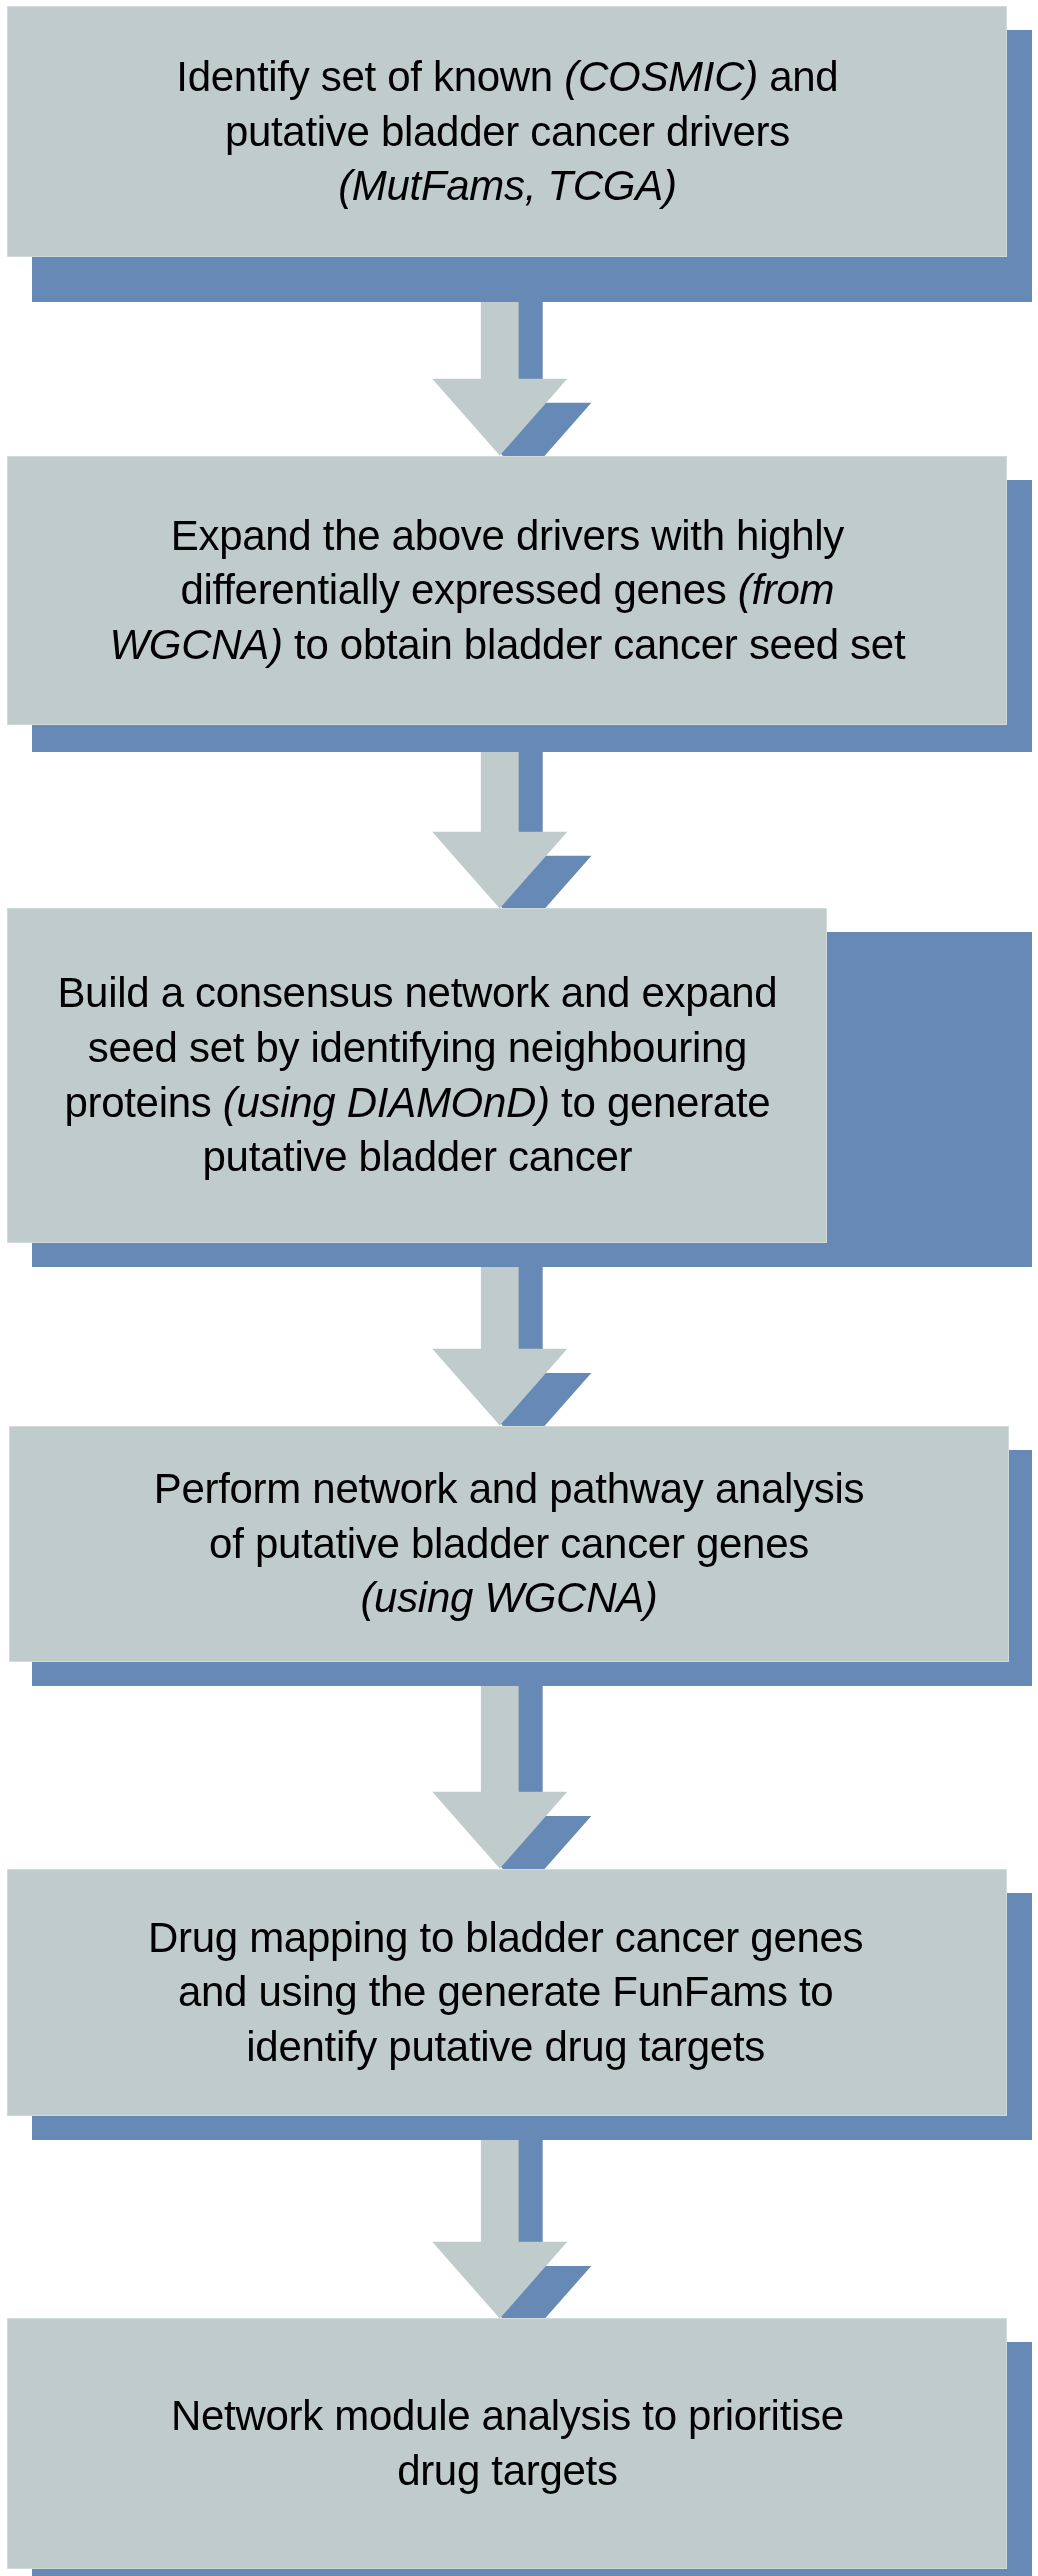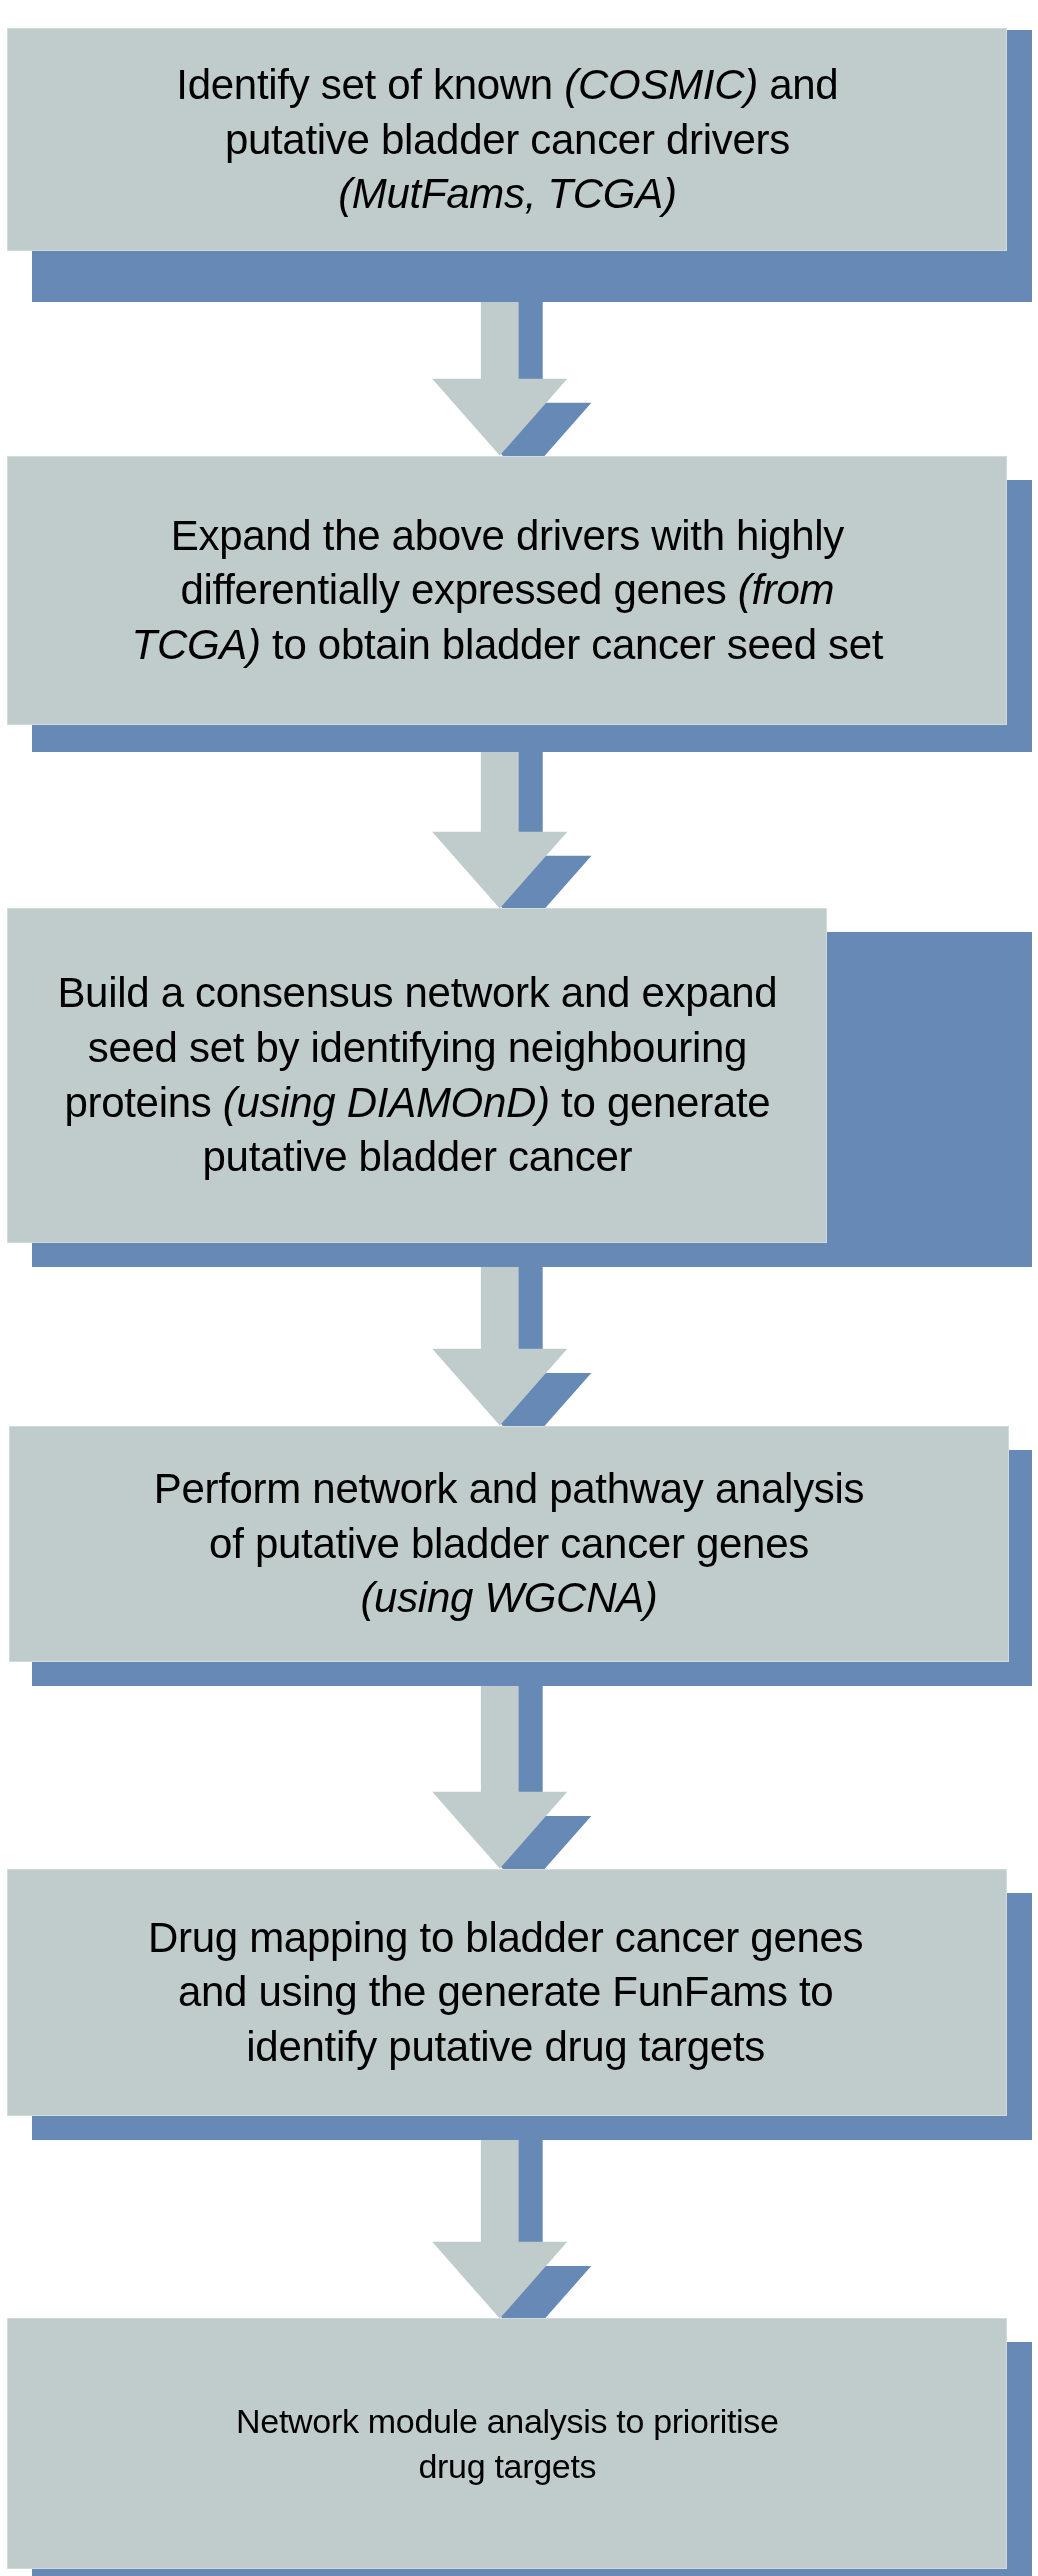--- a/index.html
+++ b/index.html
@@ -97,28 +97,28 @@
       </svg>
     </div>
     <div class="connector" style="left: 432px; top: 2116px; width: 163px; height: 230px;">
       <svg width="163" height="230" viewBox="0 0 284 402">
         <polygon points="127,42 193,42 193,262 278,262 160,396 42,262 127,262" fill="#6689b5"></polygon>
         <polygon points="85,0 151,0 151,220 236,220 118,354 0,220 85,220" fill="#c0cbcb"></polygon>
       </svg>
     </div>
     <div class="step">
       <div class="step-shadow" style="left: 31.5px; top: 30px; width: 1000px; height: 272px;"></div>
-      <div class="step-box" style="left: 7.4px; top: 6.3px; width: 1000px; height: 223px; margin-top: 22px;">
+      <div class="step-box" style="left: 7.4px; top: 6.3px; width: 1000px; height: 251px;">
         <div class="step-text" style="font-size: 42px;"><div><span>Identify set of known </span><em>(COSMIC)</em><span> and</span></div><div><span>putative bladder cancer drivers</span></div><div><em>(MutFams, TCGA)</em></div></div>
       </div>
     </div>
     <div class="step">
       <div class="step-shadow" style="left: 31.5px; top: 480px; width: 1000px; height: 272px;"></div>
       <div class="step-box" style="left: 7.4px; top: 456px; width: 1000px; height: 269px;">
-        <div class="step-text" style="font-size: 42px;"><div><span>Expand the above drivers with highly</span></div><div><span>differentially expressed genes </span><em>(from</em></div><div><em>TCGA)</em><span> to obtain bladder cancer seed set</span></div></div>
+        <div class="step-text" style="font-size: 42px;"><div><span>Expand the above drivers with highly</span></div><div><span>differentially expressed genes </span><em>(from</em></div><div><em>WGCNA)</em><span> to obtain bladder cancer seed set</span></div></div>
       </div>
     </div>
     <div class="step">
       <div class="step-shadow" style="left: 31.5px; top: 932px; width: 1000px; height: 335px;"></div>
       <div class="step-box" style="left: 7.4px; top: 908px; width: 820px; height: 335px;">
         <div class="step-text" style="font-size: 42px;"><div><span>Build a consensus network and expand</span></div><div><span>seed set by identifying neighbouring</span></div><div><span>proteins </span><em>(using DIAMOnD)</em><span> to generate</span></div><div><span>putative bladder cancer</span></div></div>
       </div>
     </div>
     <div class="step">
       <div class="step-shadow" style="left: 31.5px; top: 1450px; width: 1000px; height: 236px;"></div>
@@ -128,17 +128,17 @@
     </div>
     <div class="step">
       <div class="step-shadow" style="left: 31.5px; top: 1893px; width: 1000px; height: 247px;"></div>
       <div class="step-box" style="left: 7.4px; top: 1869px; width: 1000px; height: 247px;">
         <div class="step-text" style="font-size: 42px; padding-left: 16px;"><div><span>Drug mapping to bladder cancer genes</span></div><div><span>and using the generate FunFams to</span></div><div><span>identify putative drug targets</span></div></div>
       </div>
     </div>
     <div class="step">
       <div class="step-shadow" style="left: 31.5px; top: 2342px; width: 1000px; height: 251px;"></div>
       <div class="step-box" style="left: 7.4px; top: 2318px; width: 1000px; height: 251px;">
-        <div class="step-text" style="font-size: 34px;"><div><span>Network module analysis to prioritise</span></div><div><span>drug targets</span></div></div>
+        <div class="step-text" style="font-size: 42px;"><div><span>Network module analysis to prioritise</span></div><div><span>drug targets</span></div></div>
       </div>
     </div>
   </div>
 
 
 </body></html>

